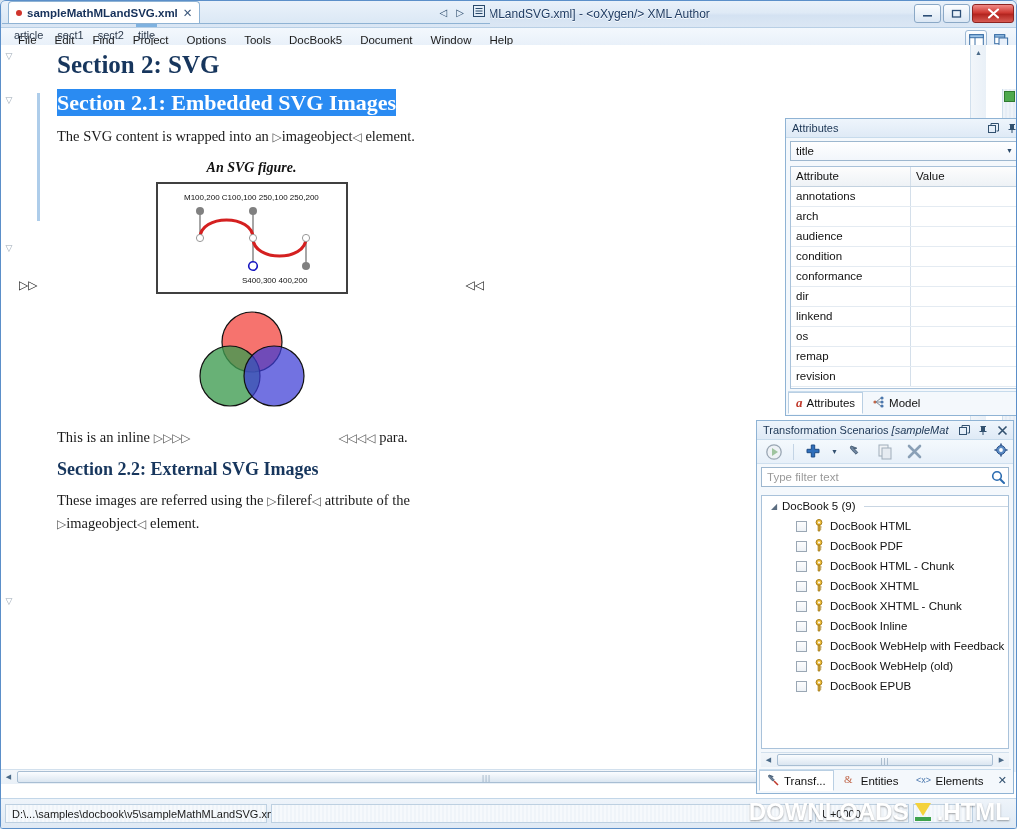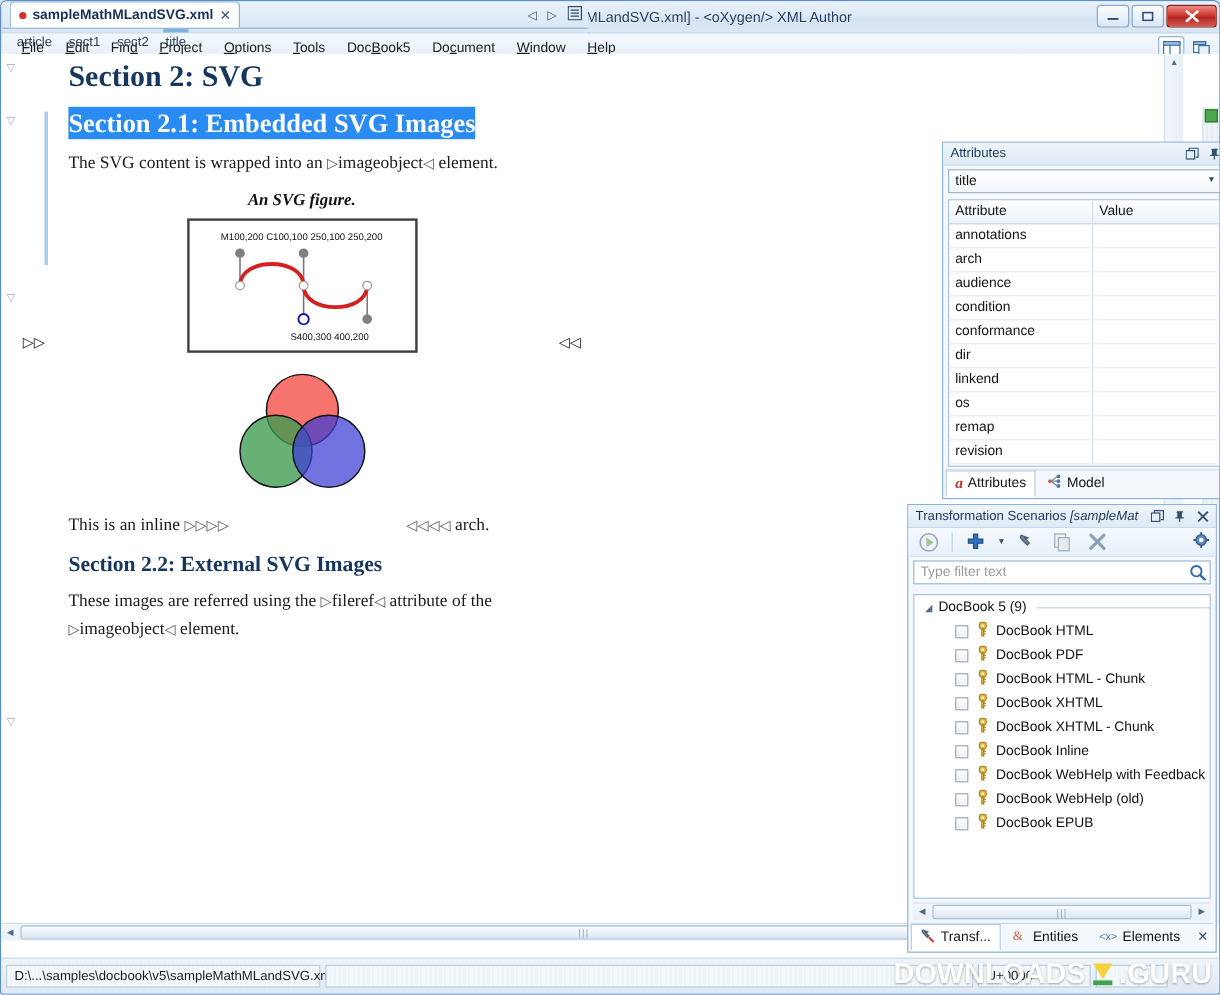--- a/index.html
+++ b/index.html
@@ -1356,21 +1356,21 @@
 
           <div style="text-align:center;margin-top:12px;">
             <svg width="128" height="112" viewBox="0 0 128 112">
               <circle cx="64" cy="36" r="30" fill="#f4544e" fill-opacity="0.82" stroke="#111" stroke-width="1.2"></circle>
               <circle cx="42" cy="70" r="30" fill="#3e9b4f" fill-opacity="0.78" stroke="#111" stroke-width="1.2"></circle>
               <circle cx="86" cy="70" r="30" fill="#3b3bd6" fill-opacity="0.72" stroke="#111" stroke-width="1.2"></circle>
             </svg>
           </div>
 
           <p class="docp" style="position:relative;">
-            <span>This is an inline </span><span class="tagm">▷▷▷▷</span><span style="display:inline-block;width:148px"></span><span class="tagm">◁◁◁◁</span><span> arch.</span>
+            <span>This is an inline </span><span class="tagm">▷▷▷▷</span><span style="display:inline-block;width:148px"></span><span class="tagm">◁◁◁◁</span><span> para.</span>
           </p>
 
           <div class="foldmark" style="top:559px">▽</div>
           <h2 class="doch2" style="font-size:18px;">Section 2.2: External SVG Images</h2>
 
           <p class="docp"><span>These images are referred using the </span><span class="tagm">▷</span><span>fileref</span><span class="tagm">◁</span><span> attribute of the </span><span class="tagm">▷</span><span>imageobject</span><span class="tagm">◁</span><span> element.</span></p>
         </div>
 
         <div class="vscroll" style="width:16px;">
           <div class="arr">▲</div>
@@ -1712,21 +1712,21 @@
       <span class="ptabs-x">✕</span>
     </div>
   </div>
 
   <div id="watermark">
     <span>DOWNLOADS</span>
     <svg width="24" height="22" viewBox="0 0 24 22">
         <path d="M4 2 h16 l-8 13 z" fill="#f4d23c"></path>
         <rect x="4" y="16" width="16" height="4" fill="#3fa34d"></rect>
       </svg>
-    <span>.GURU</span>
+    <span>.HTML</span>
   </div>
 
   <div id="statusbar">
     <div class="sbcell" style="width:262px">D:\...\samples\docbook\v5\sampleMathMLandSVG.xml</div>
     <div class="sbcell" style="width:540px"></div>
     <div class="sbcell" style="width:94px">U+0000</div>
     <div class="sbcell" style="width:60px"></div>
   </div>
 
 </div>

